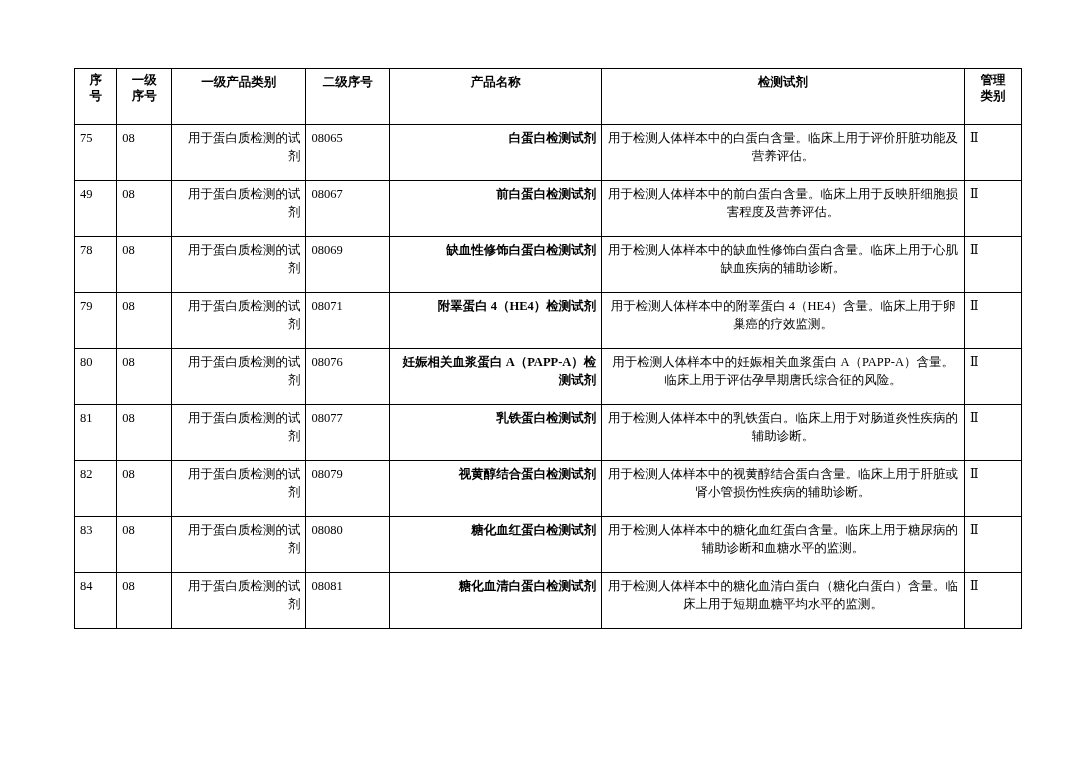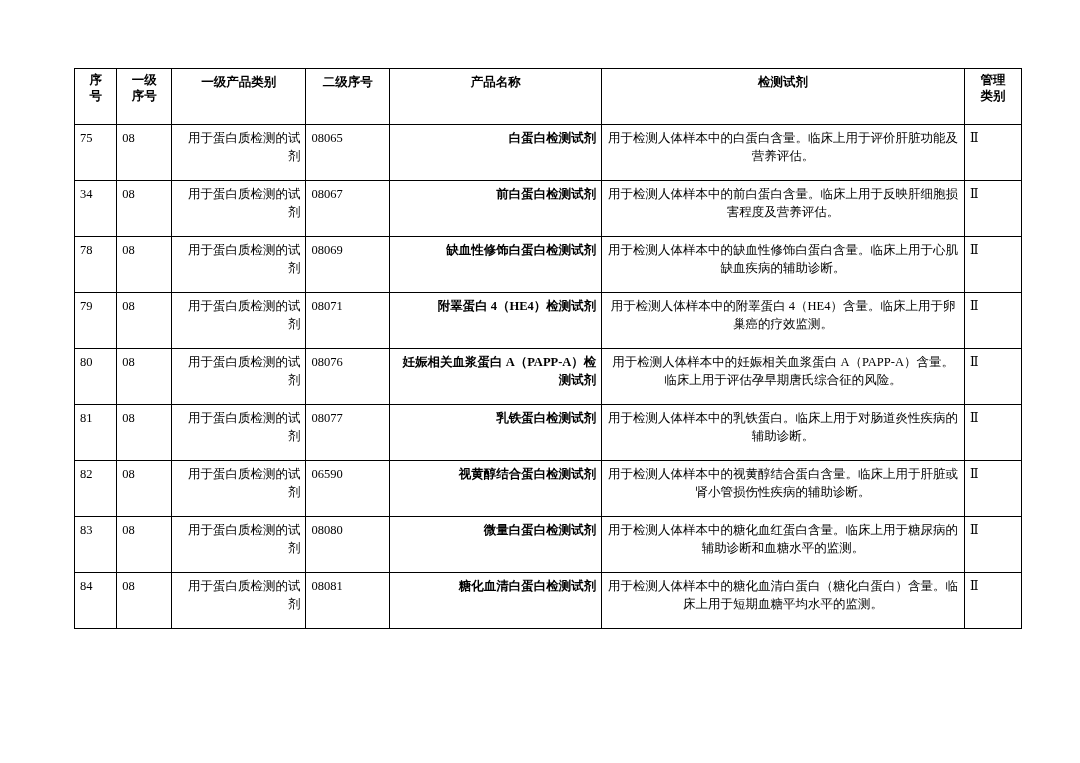--- a/index.html
+++ b/index.html
@@ -116,21 +116,21 @@
           <tr>
             <td class="seq">75</td>
             <td class="lvl1seq">08</td>
             <td class="lvl1cat">用于蛋白质检测的试剂</td>
             <td class="lvl2seq">08065</td>
             <td class="name">白蛋白检测试剂</td>
             <td class="use">用于检测人体样本中的白蛋白含量。临床上用于评价肝脏功能及营养评估。</td>
             <td class="mgmt">Ⅱ</td>
           </tr>
           <tr>
-            <td class="seq">34</td>
+            <td class="seq">49</td>
             <td class="lvl1seq">08</td>
             <td class="lvl1cat">用于蛋白质检测的试剂</td>
             <td class="lvl2seq">08067</td>
             <td class="name">前白蛋白检测试剂</td>
             <td class="use">用于检测人体样本中的前白蛋白含量。临床上用于反映肝细胞损害程度及营养评估。</td>
             <td class="mgmt">Ⅱ</td>
           </tr>
           <tr>
             <td class="seq">78</td>
             <td class="lvl1seq">08</td>
@@ -164,31 +164,31 @@
             <td class="lvl1cat">用于蛋白质检测的试剂</td>
             <td class="lvl2seq">08077</td>
             <td class="name">乳铁蛋白检测试剂</td>
             <td class="use">用于检测人体样本中的乳铁蛋白。临床上用于对肠道炎性疾病的辅助诊断。</td>
             <td class="mgmt">Ⅱ</td>
           </tr>
           <tr>
             <td class="seq">82</td>
             <td class="lvl1seq">08</td>
             <td class="lvl1cat">用于蛋白质检测的试剂</td>
-            <td class="lvl2seq">06590</td>
+            <td class="lvl2seq">08079</td>
             <td class="name">视黄醇结合蛋白检测试剂</td>
             <td class="use">用于检测人体样本中的视黄醇结合蛋白含量。临床上用于肝脏或肾小管损伤性疾病的辅助诊断。</td>
             <td class="mgmt">Ⅱ</td>
           </tr>
           <tr>
             <td class="seq">83</td>
             <td class="lvl1seq">08</td>
             <td class="lvl1cat">用于蛋白质检测的试剂</td>
             <td class="lvl2seq">08080</td>
-            <td class="name">微量白蛋白检测试剂</td>
+            <td class="name">糖化血红蛋白检测试剂</td>
             <td class="use">用于检测人体样本中的糖化血红蛋白含量。临床上用于糖尿病的辅助诊断和血糖水平的监测。</td>
             <td class="mgmt">Ⅱ</td>
           </tr>
           <tr>
             <td class="seq">84</td>
             <td class="lvl1seq">08</td>
             <td class="lvl1cat">用于蛋白质检测的试剂</td>
             <td class="lvl2seq">08081</td>
             <td class="name">糖化血清白蛋白检测试剂</td>
             <td class="use">用于检测人体样本中的糖化血清白蛋白（糖化白蛋白）含量。临床上用于短期血糖平均水平的监测。</td>

